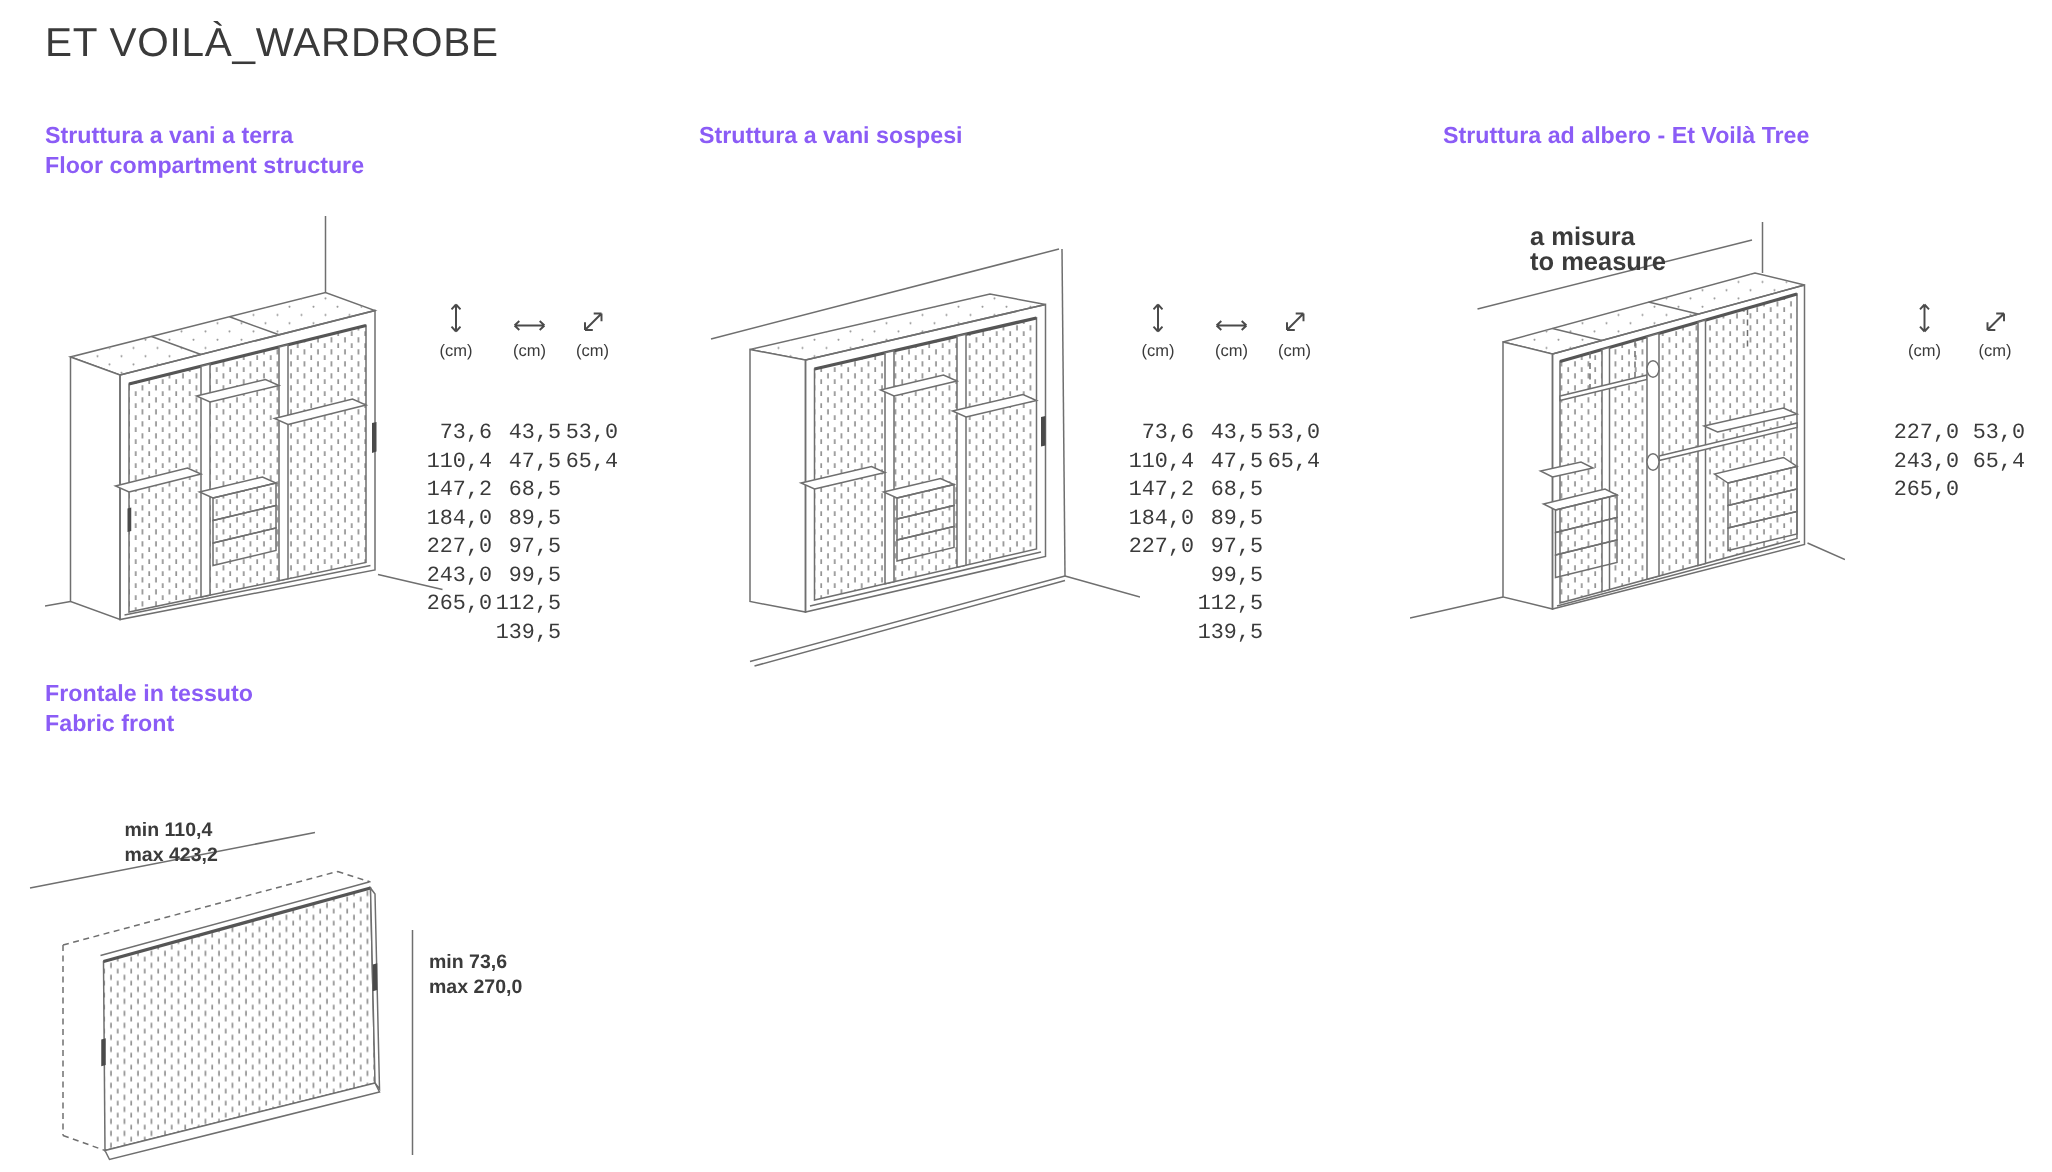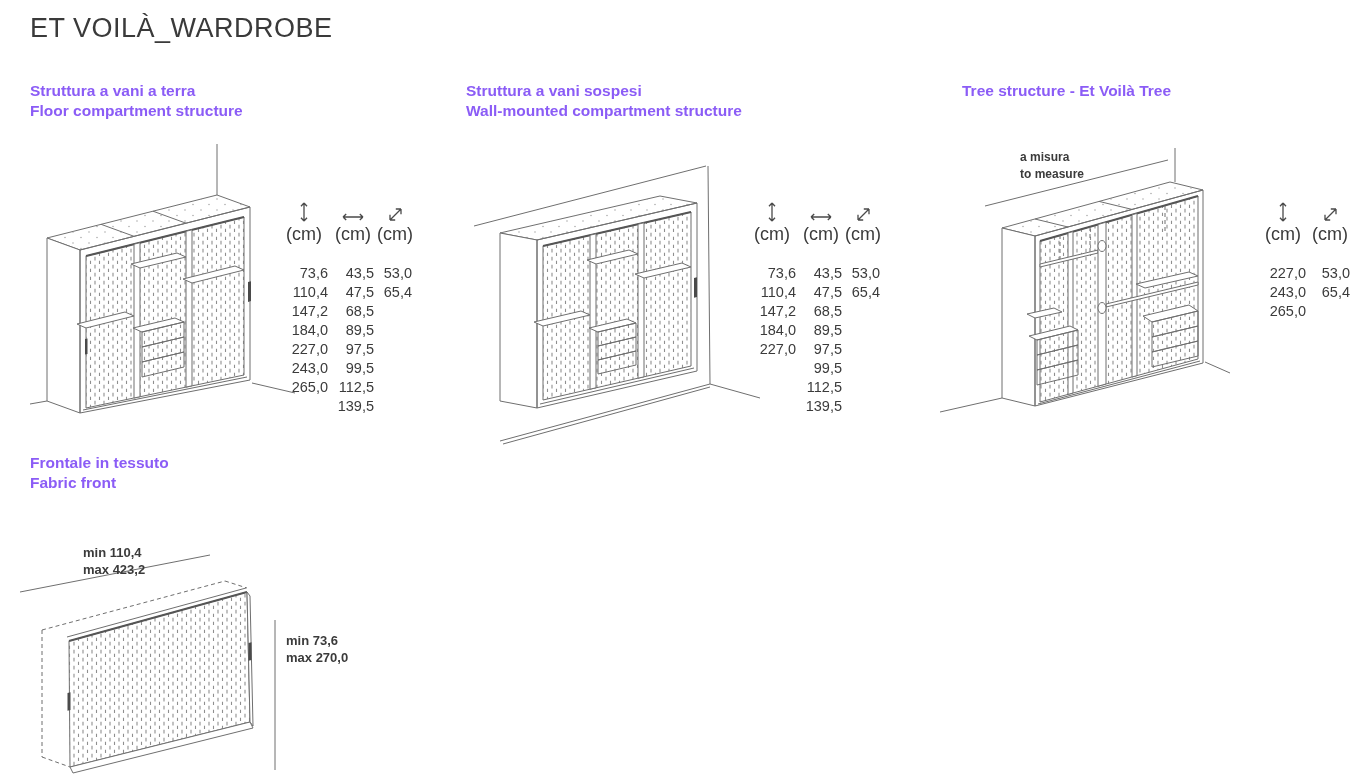--- a/index.html
+++ b/index.html
@@ -5,47 +5,46 @@
   html,body{margin:0;padding:0;background:#fff;}
   body{width:1368px;height:781px;position:relative;overflow:hidden;
        font-family:"Liberation Sans","DejaVu Sans",sans-serif;color:#3b3b3b;}
   .abs{position:absolute;}
   .page-title{font-size:27px;font-weight:400;letter-spacing:.5px;color:#3a3a3a;}
   .sec-hdr{font-size:15.5px;font-weight:700;line-height:20px;color:#8b5cf6;}
   .dim-table{display:flex;}
   .col{display:flex;flex-direction:column;}
   .w52{width:52px;}.w46{width:46px;}.w38{width:38px;}.w50{width:50px;}.w44{width:44px;}
   .arr{height:26px;display:flex;align-items:flex-end;justify-content:center;}
-  .unit{height:20px;line-height:20px;text-align:center;font-size:18px;}
-  .vals{margin-top:20px;}
+  .unit{height:20px;line-height:20px;text-align:center;font-size:11px;}
+  .vals{margin-top:36px;font-family:Liberation Mono, monospace;}
   .val{height:19px;line-height:19px;text-align:right;font-size:14.5px;padding-right:2px;}
-  .note{font-size:12px;line-height:17px;color:#3b3b3b;}
+  .note{font-size:17px;line-height:17px;color:#3b3b3b;}
   svg .ln{stroke:#6f6f6f;stroke-width:1;fill:none;}
   svg .wh{stroke:#6f6f6f;stroke-width:1;fill:#ffffff;}
   svg .fab{stroke:#6f6f6f;stroke-width:1;}
   svg .thick{stroke:#555;stroke-width:2.2;fill:none;}
   svg .dark{fill:#4a4a4a;stroke:none;}
   svg .dash{stroke:#6f6f6f;stroke-width:1;fill:none;stroke-dasharray:4 3;}
   .arrow-svg path{stroke:#4a4a4a;stroke-width:1.3;fill:none;}
 </style>
 </head>
 <body>
 
 <div class="abs page-title" style="left:30px;top:13px;">ET VOILÀ_WARDROBE</div>
 
 <div class="abs sec-hdr" style="left:30px;top:81px;">
   <div>Struttura a vani a terra</div>
   <div>Floor compartment structure</div>
 </div>
 <div class="abs sec-hdr" style="left:466px;top:81px;">
   <div>Struttura a vani sospesi</div>
-  <div>Wall-mounted compartment structure</div>
 </div>
 <div class="abs sec-hdr" style="left:962px;top:81px;">
-  <div>Tree structure - Et Voilà Tree</div>
+  <div>Struttura ad albero - Et Voilà Tree</div>
 </div>
 <div class="abs sec-hdr" style="left:30px;top:453px;">
   <div>Frontale in tessuto</div>
   <div>Fabric front</div>
 </div>
 
 <svg class="abs" style="left:30px;top:136px;" width="270" height="300" viewBox="0 0 270 300">
   <defs>
     <pattern id="fab1" width="9" height="8" patternUnits="userSpaceOnUse">
       <path d="M2 .8 v3.6 M6.5 4.8 v3.6" stroke="#8f8f8f" stroke-width="1.1"></path>

